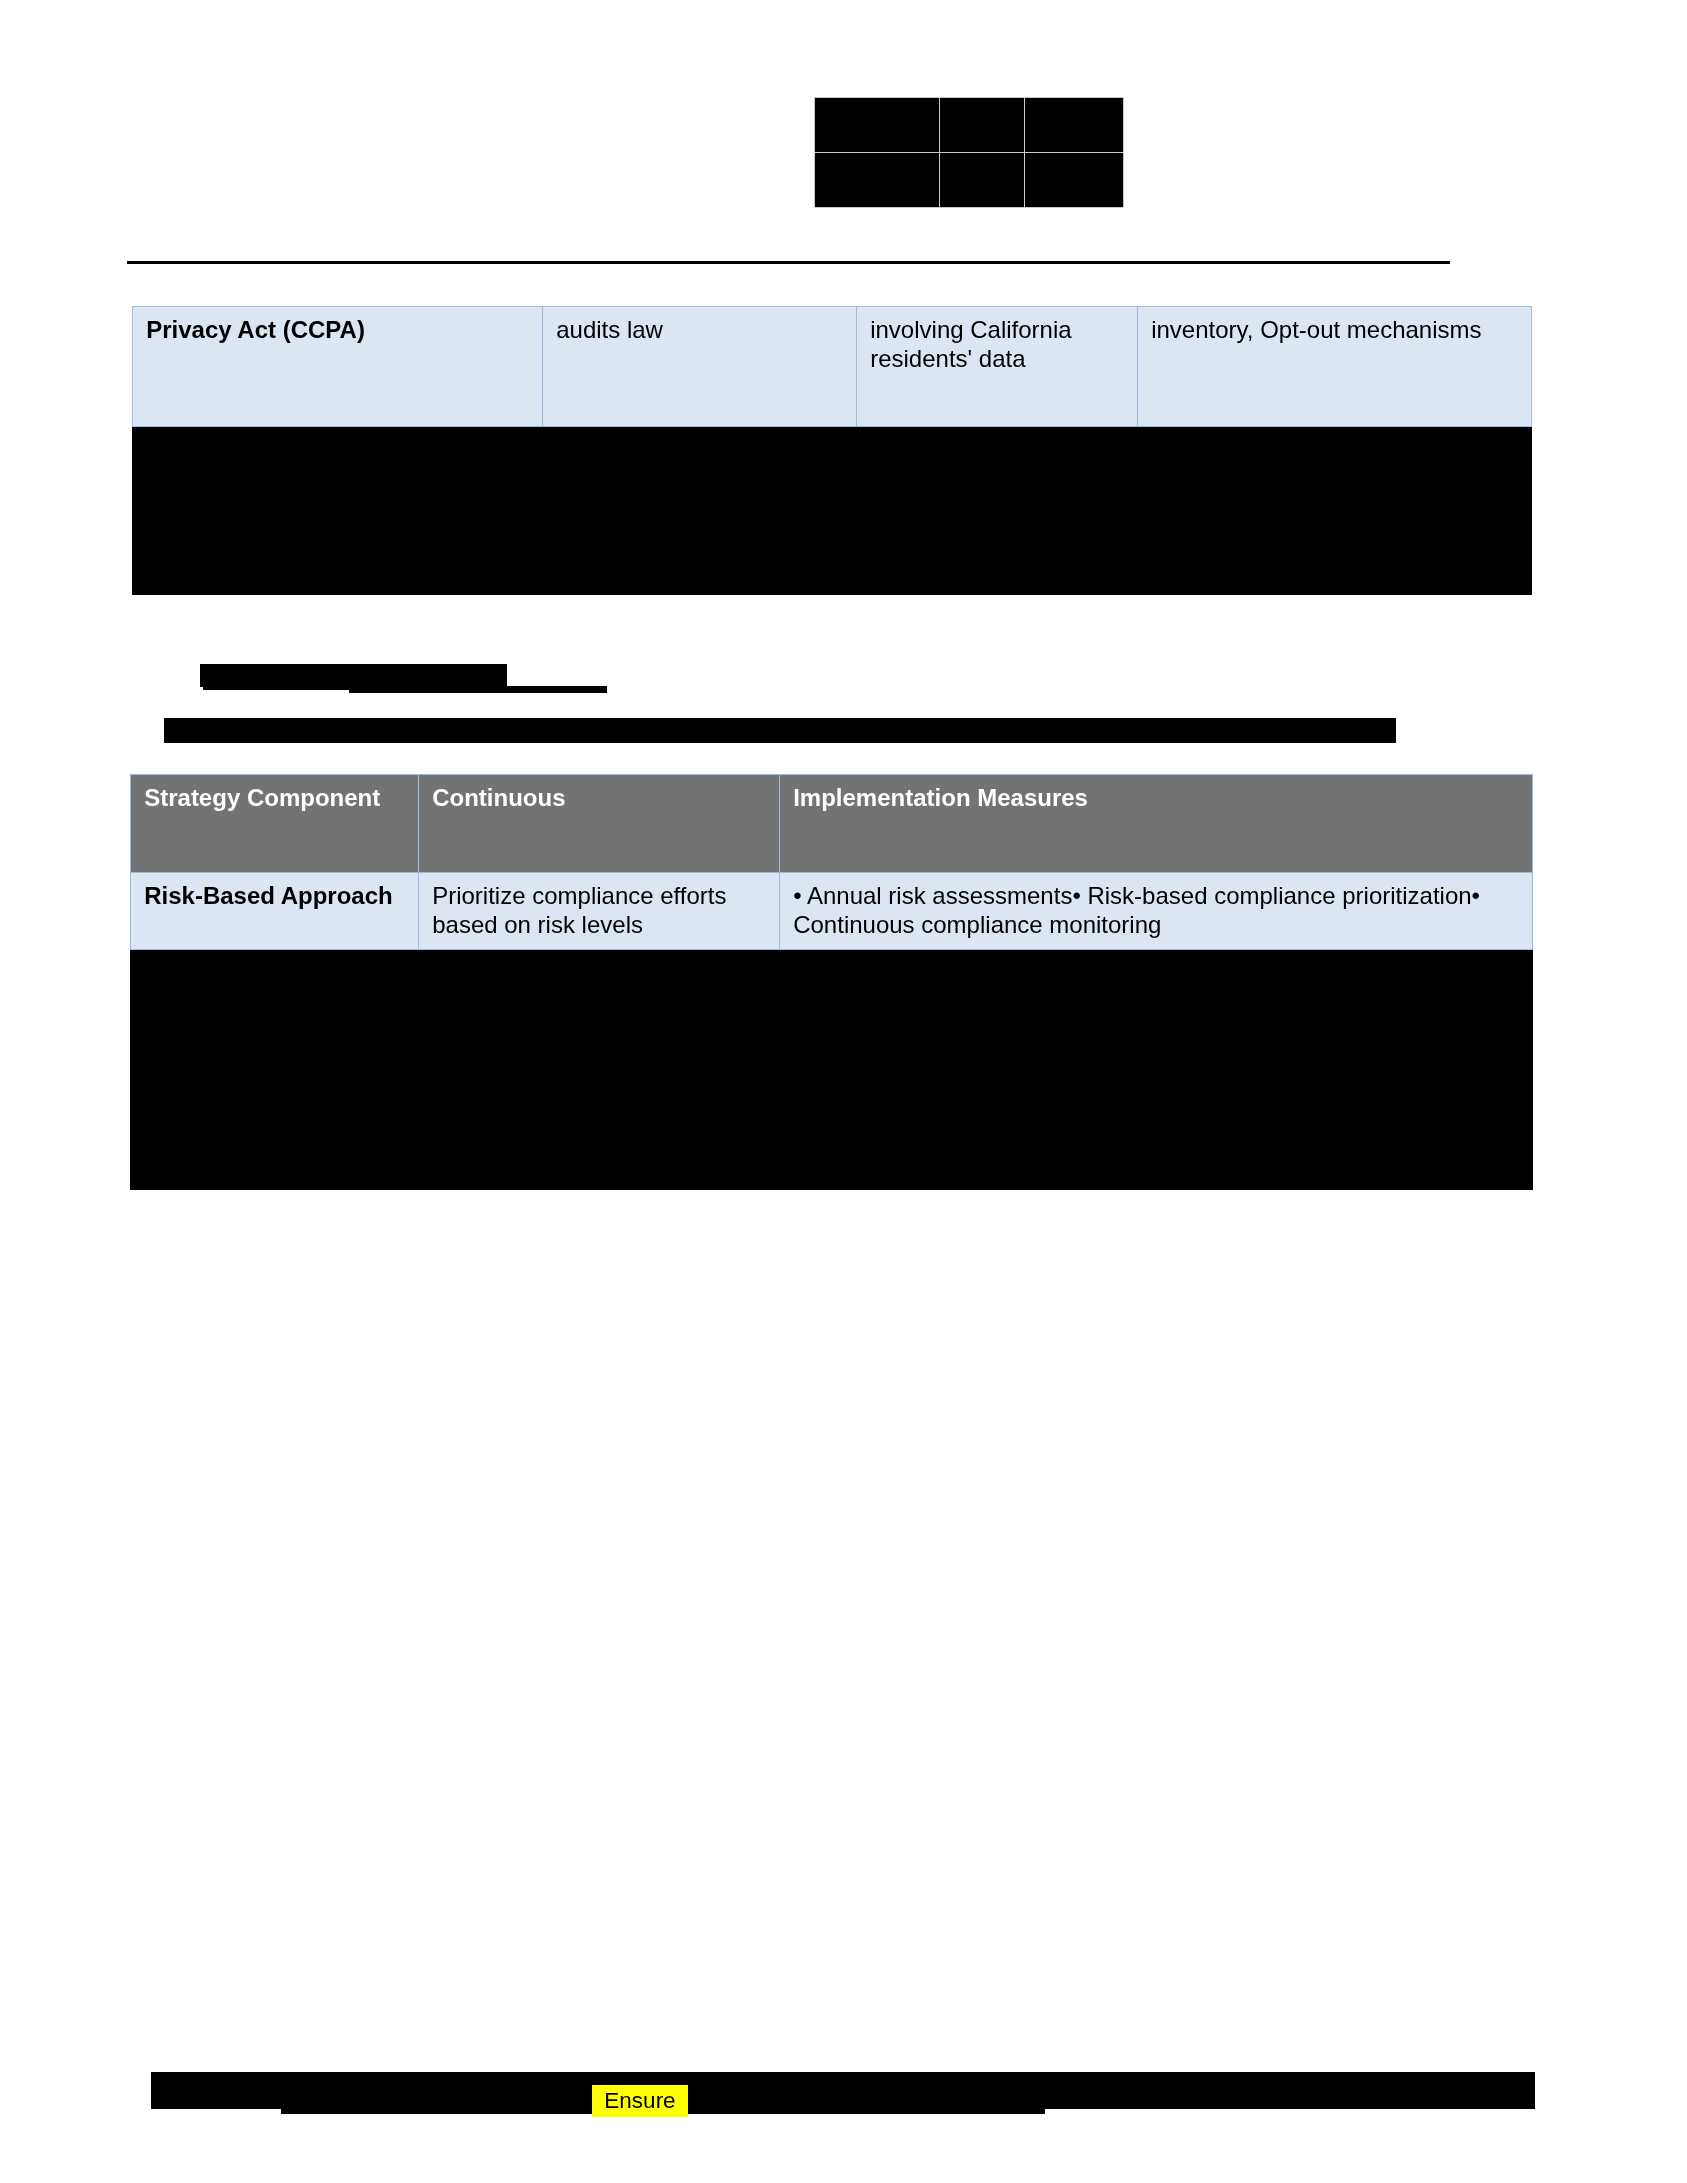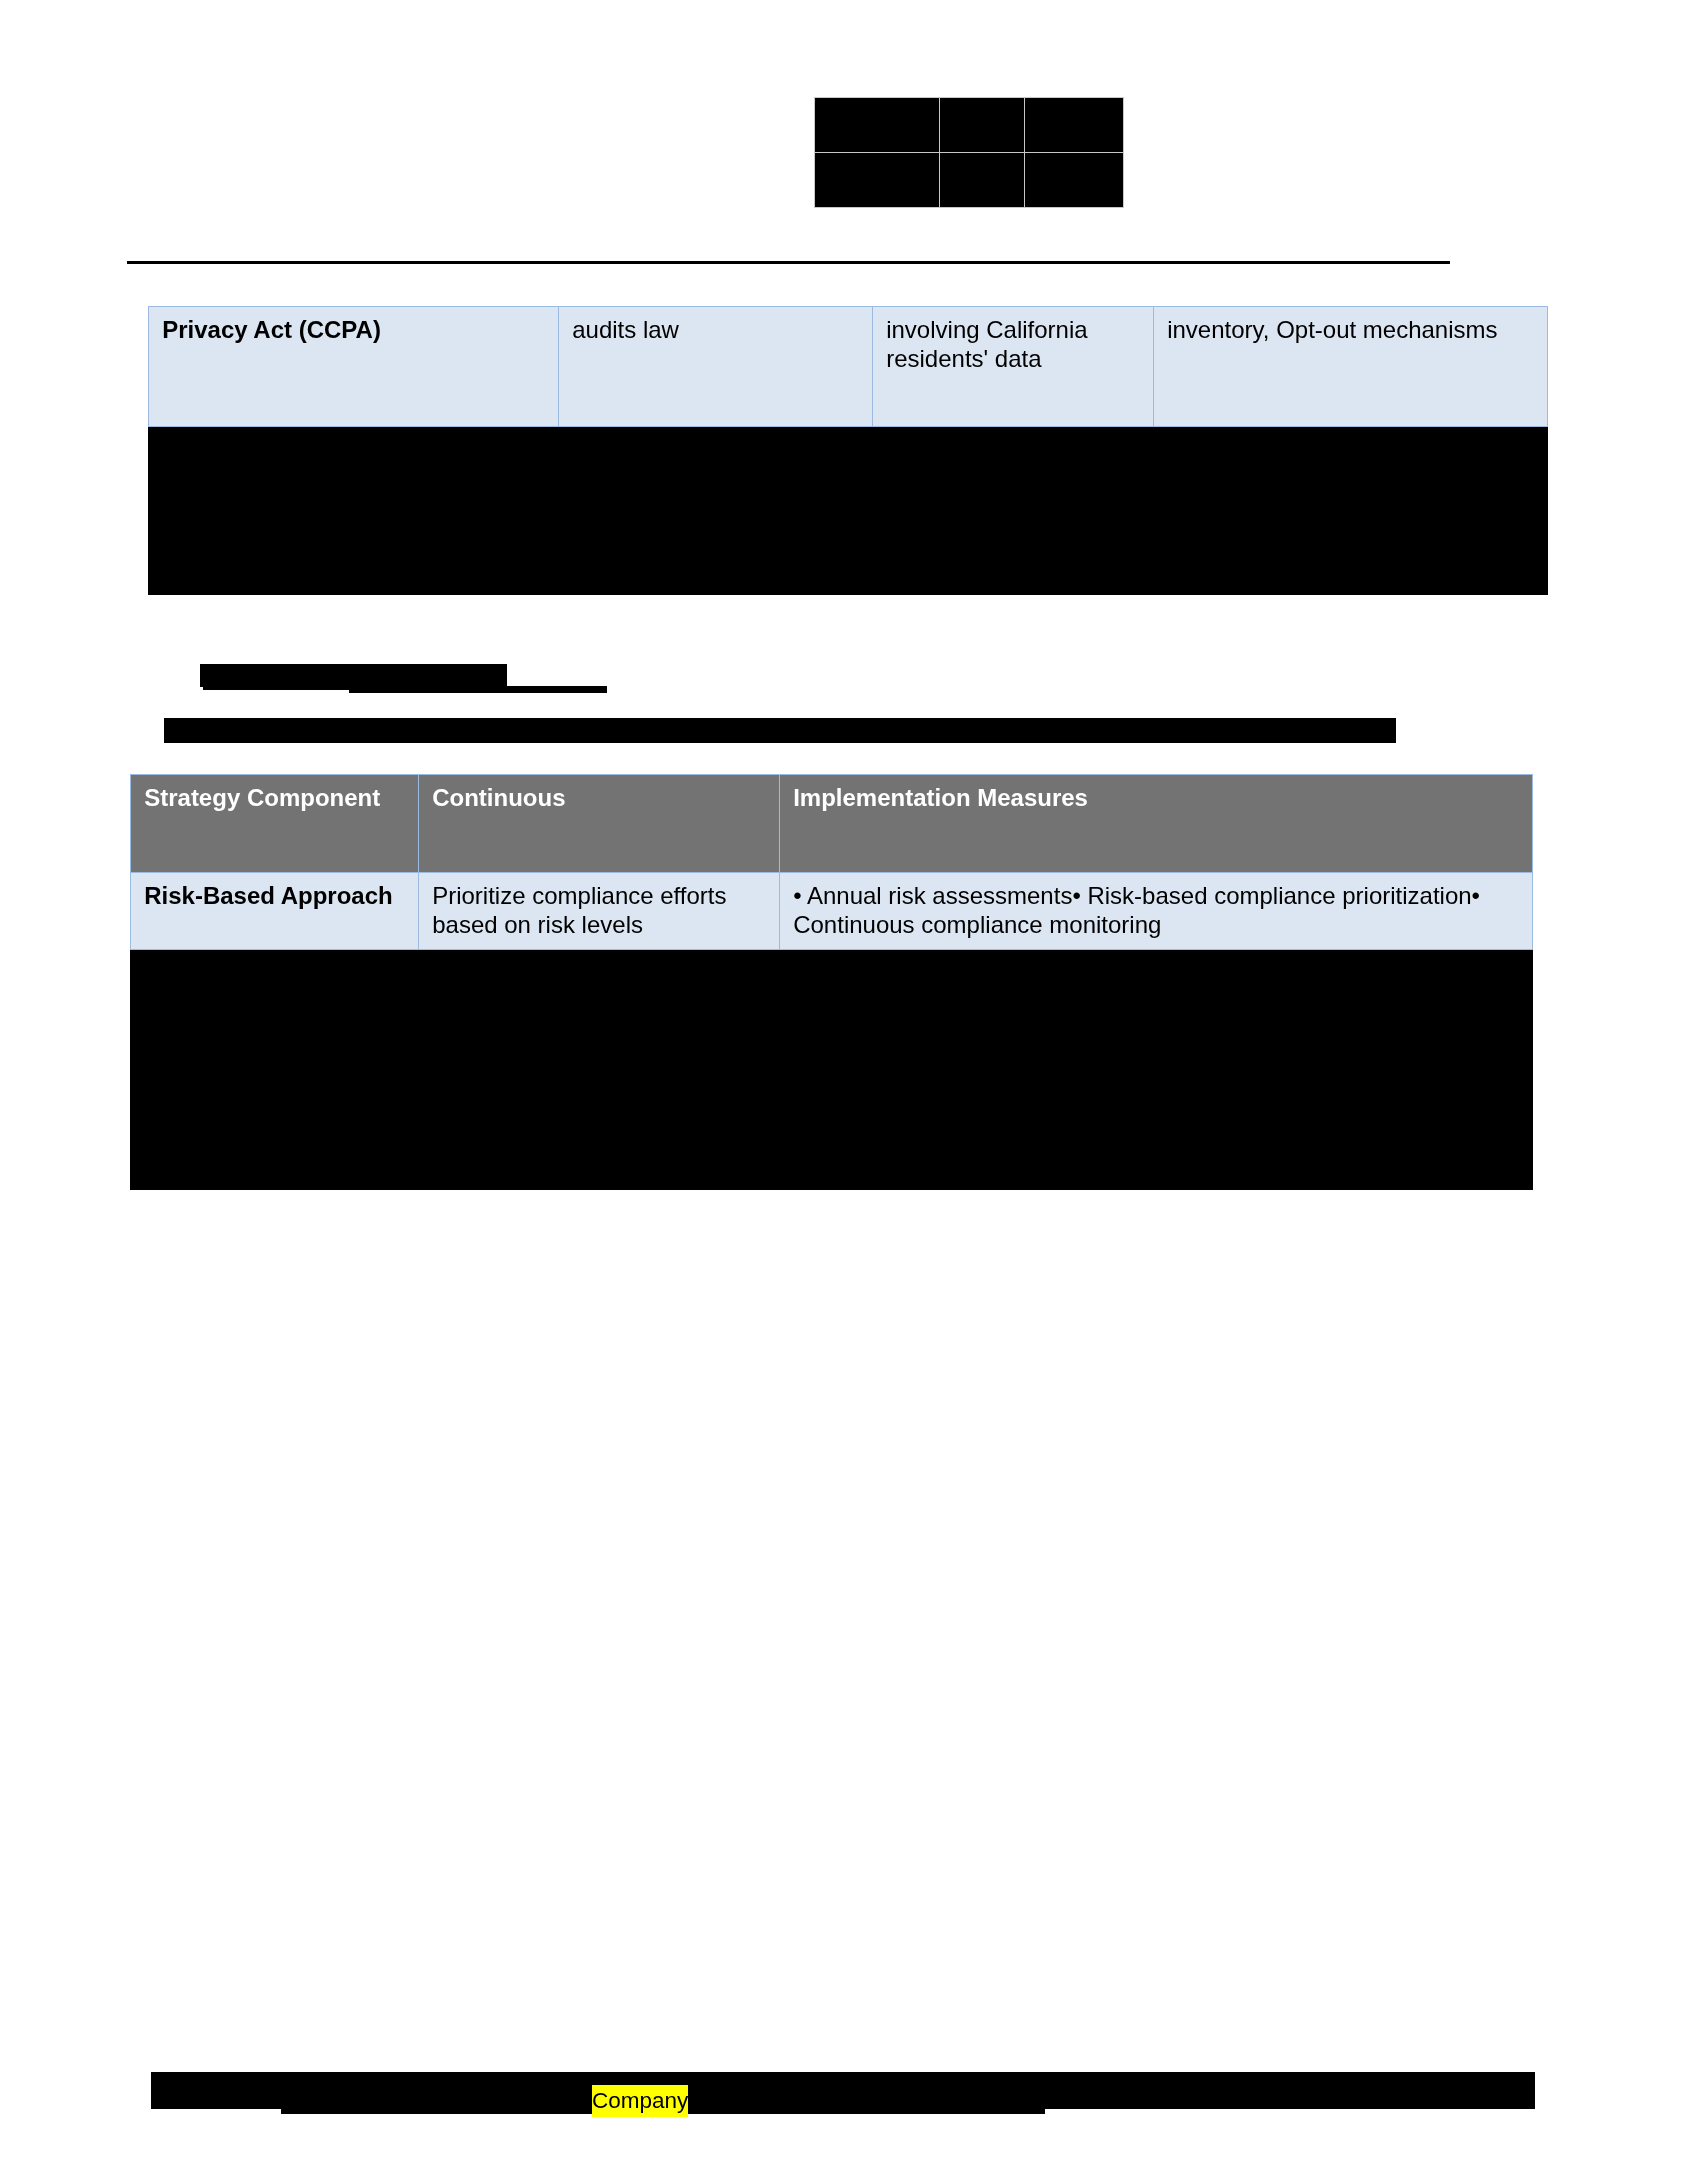--- a/index.html
+++ b/index.html
@@ -74,21 +74,21 @@
   .doc-table td.bold, .doc-table th {
     font-weight: bold;
   }
   .doc-table td.blk {
     background: #000000;
     border-color: #000000;
   }
 
   
   #table-ccpa {
-    left: 148px;
+    left: 132px;
     top: 306px;
     width: 1399px;
     padding-left: 24px;
   }
   #table-ccpa col.a { width: 410px; }
   #table-ccpa col.b { width: 314px; }
   #table-ccpa col.c { width: 281px; }
   #table-ccpa col.d { width: 394px; }
   #table-ccpa tr.r1 td { height: 99px; }
   #table-ccpa tr.r2 td { height: 147px; }
@@ -240,16 +240,16 @@
       <tr class="blkrow">
         <td class="blk"></td>
         <td class="blk"></td>
         <td class="blk"></td>
       </tr>
     </tbody>
   </table>
 
   <div class="redaction" id="footer-bar-main"></div>
   <div class="redaction" id="footer-bar-under"></div>
-  <div class="footer-highlight">Company</div>
+  <div class="footer-highlight">Ensure</div>
 
 </div>
 
 
 </body></html>

